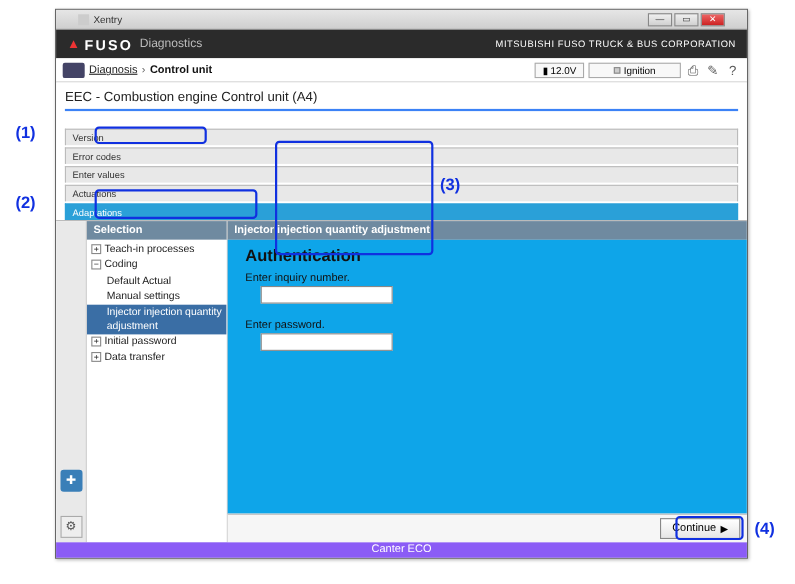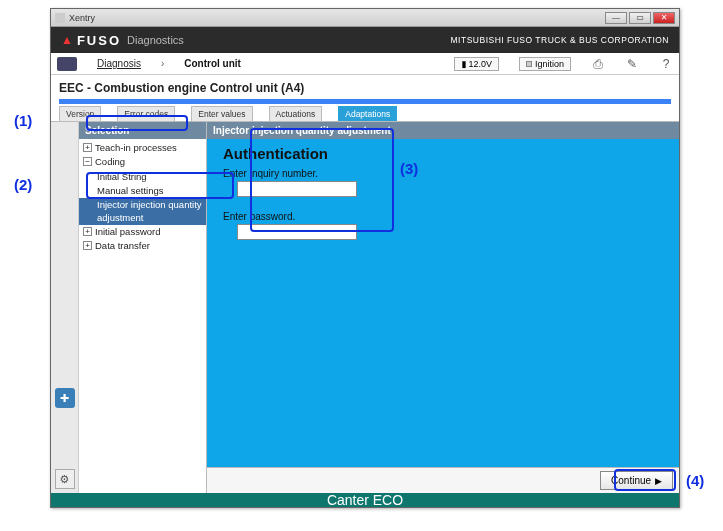--- a/index.html
+++ b/index.html
@@ -21,21 +21,21 @@
     flex-direction: column;
     box-shadow: 1px 1px 3px rgba(0,0,0,0.3);
   }
   .titlebar {
     height: 18px;
     background: linear-gradient(#e6e6e6,#cfcfcf);
     border-bottom: 1px solid #999;
     display: flex;
     align-items: center;
     font-size: 9px;
-    padding: 0 4px;
+    padding: 0 20px;
     color: #333;
   }
   .titlebar .win-icon {
     width: 10px; height: 10px; background:#ccc; margin-right:4px;
   }
   .titlebar .spacer { flex: 1; }
   .titlebar .wbtn {
     width: 22px; height: 12px;
     border: 1px solid #888;
     margin-left: 2px;
@@ -64,49 +64,49 @@
   .brandbar .brand-corp { font-size: 8.5px; letter-spacing: 0.5px; }
 
   .navbar {
     height: 22px;
     background: #fff;
     border-bottom: 1px solid #ccc;
     display: flex;
     align-items: center;
     padding: 0 6px;
     font-size: 10px;
-    gap: 20px;
+    gap: 4px;
   }
   .navbar .car-icon {
     width: 20px; height: 14px; background:#446; border-radius:2px;
     display:inline-block;
   }
   .navbar .bc-link { text-decoration: underline; color: #222; }
   .navbar .bc-sep { color:#666; }
   .navbar .bc-cur { font-weight: bold; color:#111; }
   .navbar .spacer { flex:1; }
   .navbar .volt-box {
     border:1px solid #aaa; padding: 1px 6px; font-size:9px; display:flex; align-items:center; gap:2px;
     background:#f8f8f8;
   }
-  .navbar .ign-box { border:1px solid #aaa; padding:1px 6px; font-size:9px; background:#f8f8f8; display:flex; align-items:center; gap:3px;}
+  .navbar .ign-box { border:1px solid #aaa; padding:1px 22px; font-size:9px; background:#f8f8f8; display:flex; align-items:center; gap:3px;}
   .navbar .ign-dot { width:6px;height:6px; background:#ccc; border:1px solid #888; }
   .navbar .tool-icon { width:14px; height:14px; color:#555; font-size:12px; text-align:center; }
 
   .subhead {
     padding: 4px 8px 0 8px;
     background:#fff;
   }
   .subhead .ecu-title {
-    font-size: 12px; font-weight: bold; color:#222;
+    font-size: 12px; font-weight: normal; color:#222;
     padding: 2px 0 4px 0;
-    border-bottom: 5px solid #3b82f6;
+    border-bottom: 2px solid #3b82f6;
   }
   .tabs-row {
-    display:flex; gap:16px; margin-top:2px;
+    display:flex; gap:2px; margin-top:16px;flex-direction:column;
   }
   .tab {
     font-size: 8.5px;
     padding: 2px 6px;
     background:#e8e8e8;
     border:1px solid #bbb;
     border-bottom:none;
     color:#333;
   }
   .tab.active {
@@ -211,23 +211,23 @@
     background:linear-gradient(#fff,#e6e6e6);
     font-size:10px;
     padding: 3px 10px;
     display:flex; align-items:center; gap:4px;
     cursor:pointer;
   }
   .continue-btn .tri { font-size:9px; }
 
   .statusbar {
     height: 14px;
-    background:#0f766e;
+    background:#8b5cf6;
     color:#fff;
-    font-size:14px;
+    font-size:10px;
     text-align:center;
     line-height:14px;
   }
 
   
   .anno {
     position:absolute;
     border: 2.5px solid #1030e0;
     border-radius: 4px;
     pointer-events:none;
@@ -305,21 +305,21 @@
       <div class="tree">
         <div class="tree-item">
           <span class="exp">+</span>
           <span>Teach-in processes</span>
         </div>
         <div class="tree-item">
           <span class="exp">−</span>
           <span>Coding</span>
         </div>
         <div class="tree-item indent1">
-          <span>Initial String</span>
+          <span>Default Actual</span>
         </div>
         <div class="tree-item indent1">
           <span>Manual settings</span>
         </div>
         <div class="tree-item indent1 selected">
           <span>Injector injection quantity adjustment</span>
         </div>
         <div class="tree-item">
           <span class="exp">+</span>
           <span>Initial password</span>

